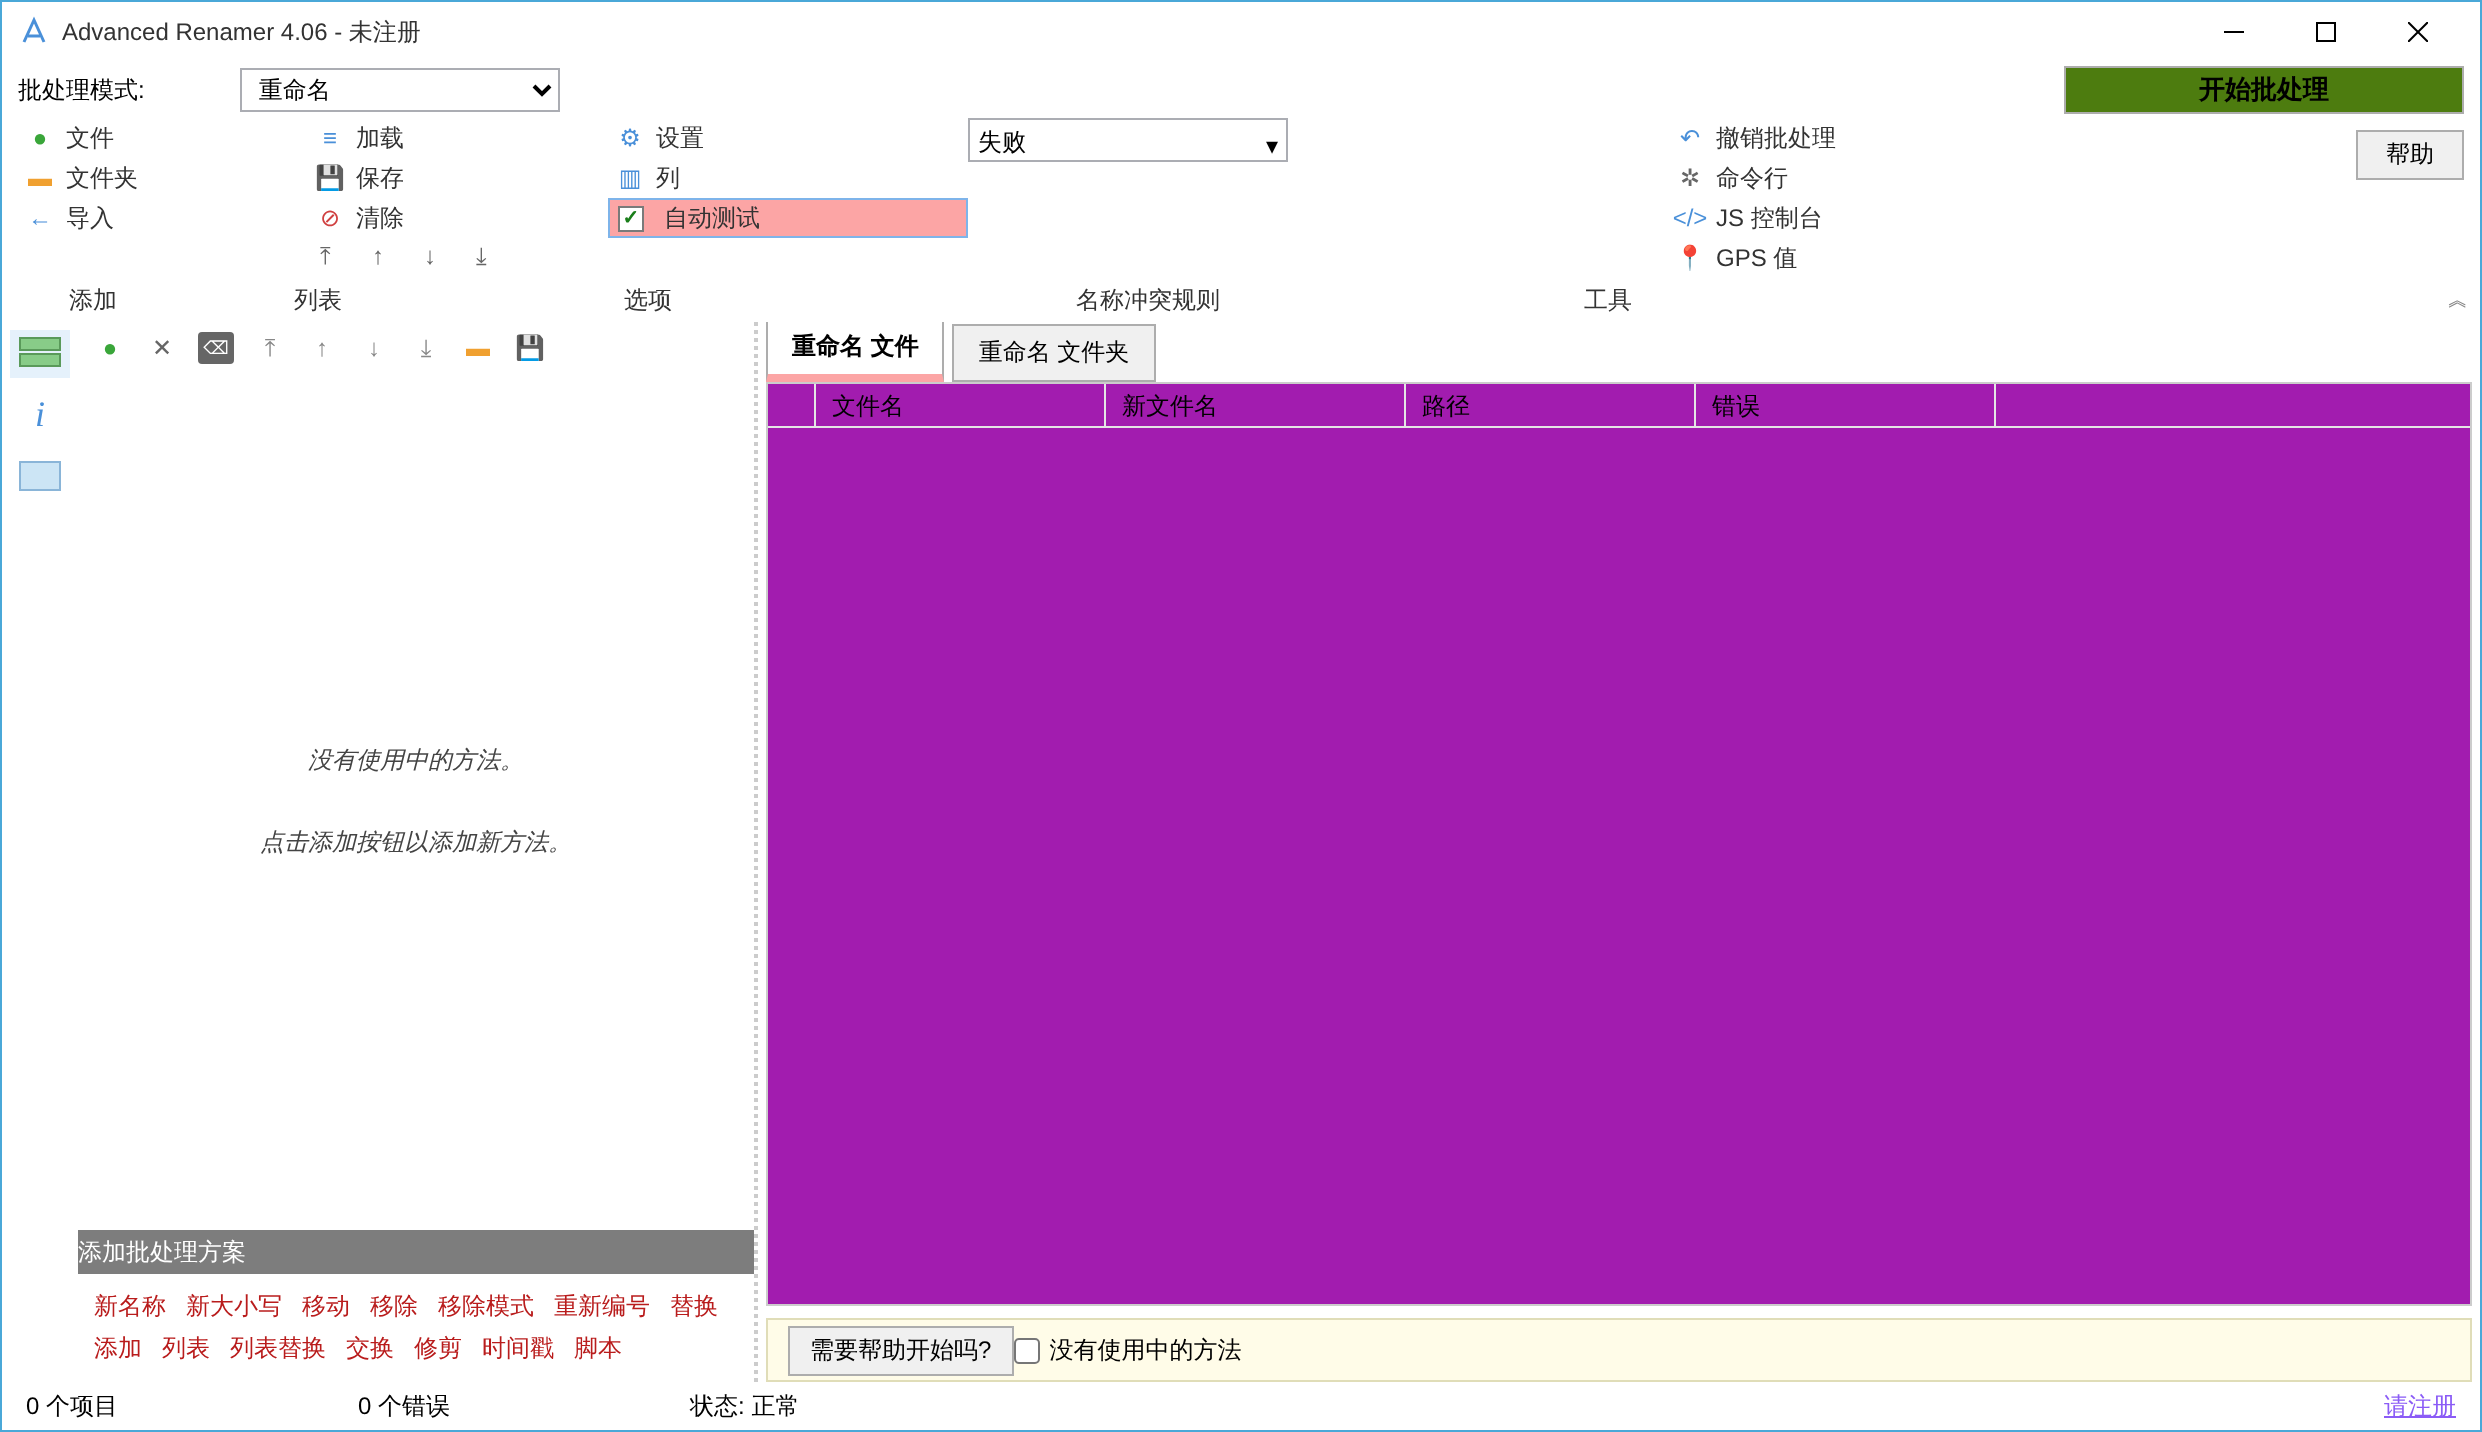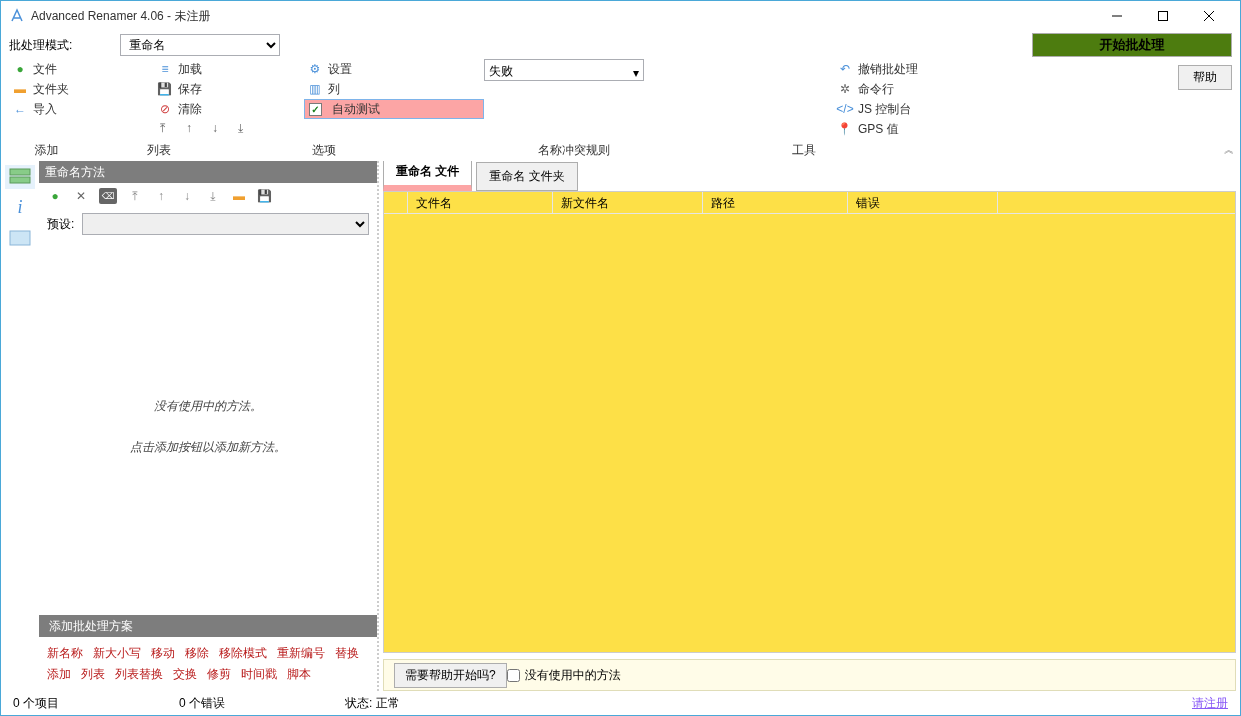--- a/index.html
+++ b/index.html
@@ -35,28 +35,28 @@
 .sidebar-icon { width: 30px; height: 24px; display: flex; align-items: center; justify-content: center; cursor: pointer; }
 .sidebar-icon.active { background: #e5f1fb; }
 .methods-panel { width: 340px; display: flex; flex-direction: column; border-right: 2px dotted #ccc; }
 .methods-header { background: #7d7d7d; color: #fff; height: 22px; display: flex; align-items: center; padding: 0 6px; font-size: 12px; }
 .methods-toolbar { height: 26px; display: flex; align-items: center; gap: 10px; padding: 0 8px; }
 .methods-toolbar .micon { width: 16px; height: 16px; cursor: pointer; display: inline-flex; align-items: center; justify-content: center; }
 .preset-row { display: flex; align-items: center; gap: 8px; padding: 4px 8px; }
 .preset-row select { flex: 1; height: 22px; border: 1px solid #abadb3; }
 .methods-empty { flex: 1; display: flex; flex-direction: column; align-items: center; justify-content: center; gap: 24px; }
 .methods-empty .line { font-style: italic; color: #444; font-size: 12px; }
-.batch-scheme { background: #7d7d7d; color: #fff; height: 22px; display: flex; align-items: center; padding: 0 10px; font-size: 12px; }
+.batch-scheme { background: #7d7d7d; color: #fff; height: 22px; display: flex; align-items: center; padding: 0 0; font-size: 12px; }
 .scheme-tags { padding: 8px; display: flex; flex-wrap: wrap; gap: 4px 10px; }
 .scheme-tags span { font-size: 12px; color: #b91c1c; cursor: pointer; white-space: nowrap; }
 .content-panel { flex: 1; display: flex; flex-direction: column; }
 .content-tabs { height: 30px; display: flex; align-items: flex-end; gap: 4px; padding: 0 4px; }
 .content-tab { padding: 5px 12px; border: 1px solid #adadad; background: #f0f0f0; font-size: 12px; cursor: pointer; position: relative; }
-.content-tab.active { background: #fff; border-bottom: 6px solid #fca5a5; z-index: 2; font-weight: bold;}
-.file-table { flex: 1; border: 1px solid #ccc; margin: 0 4px; background: #fde047; display: flex; flex-direction: column; }
+.content-tab.active { background: #fff; border-bottom: 4px solid #fca5a5; z-index: 2; font-weight: bold;}
+.file-table { flex: 1; border: 1px solid #ccc; margin: 0 4px; background: #a21caf; display: flex; flex-direction: column; }
 .file-table-header { height: 22px; display: flex; border-bottom: 1px solid #e5e5e5; }
 .file-table-header .col { padding: 3px 8px; border-right: 1px solid #e5e5e5; font-size: 12px; }
 .file-table-header .col.corner { width: 24px; }
 .help-strip { margin: 6px 4px 0 4px; background: #fffce8; border: 1px solid #e0ddb8; height: 32px; display: flex; align-items: center; padding: 0 10px; }
 .help-strip button { padding: 3px 10px; border: 1px solid #adadad; background: #f0f0f0; cursor: pointer; font-size: 12px; }
 .help-strip label { display: flex; align-items: center; gap: 5px; font-size: 12px; }
 .statusbar { height: 24px; display: flex; align-items: center; padding: 0 12px; font-size: 12px; }
 .statusbar .seg { margin-right: 120px; }
 .statusbar .link { margin-left: auto; color: #8b5cf6; text-decoration: underline; cursor: pointer; }
 .expand-arrow { position: absolute; right: 6px; top: 84px; color: #888; cursor: pointer; font-size: 10px; }
@@ -205,35 +205,30 @@
         <span style="color:#4a90d9;font-size:18px;font-family:serif;font-style:italic;">i</span>
       </div>
     <div class="sidebar-icon">
         <svg width="22" height="18">
           <rect x="1" y="3" width="20" height="14" fill="#cce5f5" stroke="#8ab5d8"></rect>
         </svg>
       </div>
   </div>
 
   <div class="methods-panel">
-    <div class="methods-header">重命名方法</div>
     <div class="methods-toolbar">
       <span class="micon" style="color:#3aa63a;">●</span>
       <span class="micon" style="color:#666;">✕</span>
       <span class="micon" style="color:#666;background:#666;color:#fff;border-radius:2px;width:18px;font-size:9px;">⌫</span>
       <span class="micon" style="color:#888;">⤒</span>
       <span class="micon" style="color:#888;">↑</span>
       <span class="micon" style="color:#888;">↓</span>
       <span class="micon" style="color:#888;">⤓</span>
       <span class="micon" style="color:#f0a030;">▬</span>
       <span class="micon" style="color:#888;">💾</span>
-    </div>
-    <div class="preset-row">
-      <span>预设:</span>
-      <select></select>
     </div>
     <div class="methods-empty">
       <div class="line">没有使用中的方法。</div>
       <div class="line">点击添加按钮以添加新方法。</div>
     </div>
     <div class="batch-scheme">添加批处理方案</div>
     <div class="scheme-tags">
       <span>新名称</span>
       <span>新大小写</span>
       <span>移动</span>

